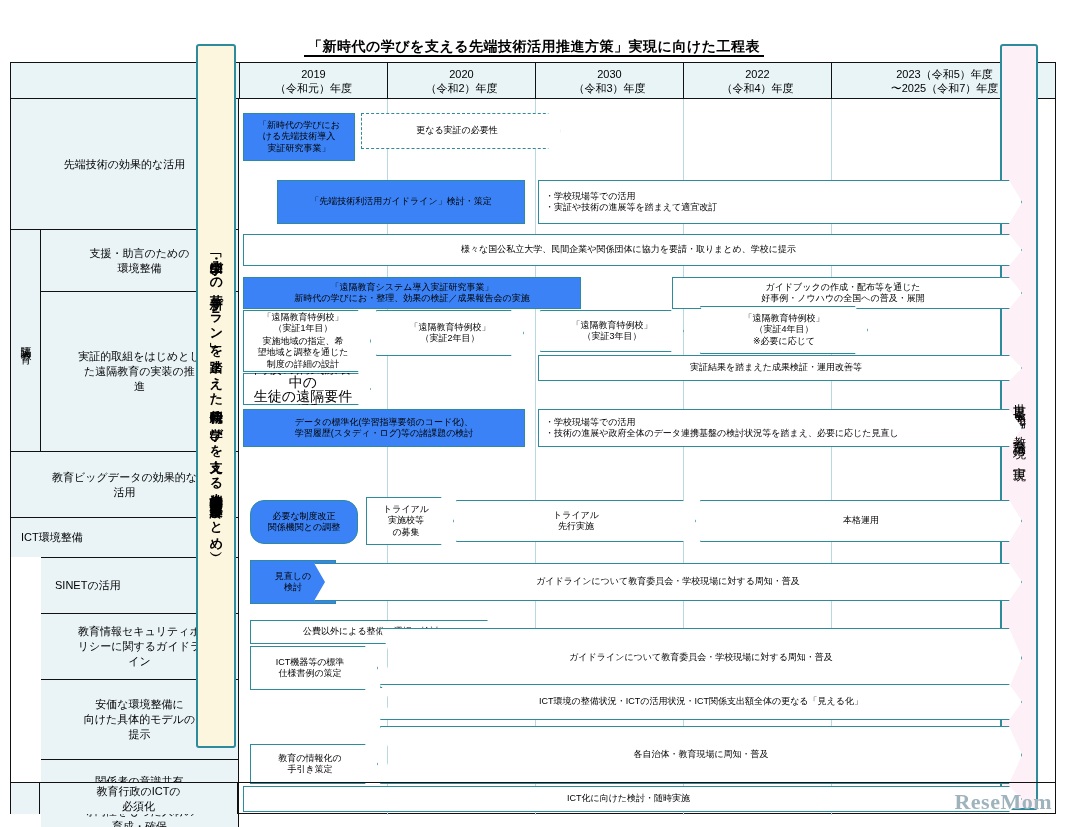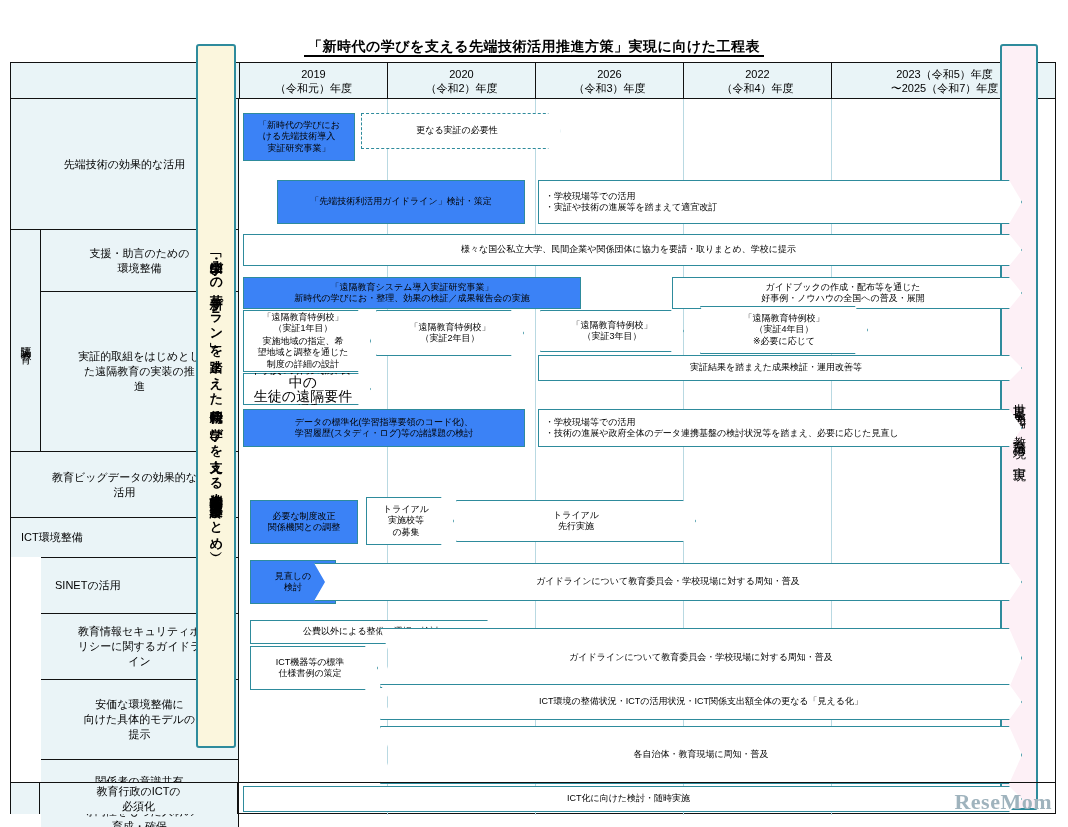--- a/index.html
+++ b/index.html
@@ -135,21 +135,21 @@
       <div class="hdr-cell first" style="left:0;width:228px;"></div>
       <div class="hdr-cell" style="left:228px;width:148px;">
         <div>2019</div>
         <div>（令和元）年度</div>
       </div>
       <div class="hdr-cell" style="left:376px;width:148px;">
         <div>2020</div>
         <div>（令和2）年度</div>
       </div>
       <div class="hdr-cell" style="left:524px;width:148px;">
-        <div>2026</div>
+        <div>2030</div>
         <div>（令和3）年度</div>
       </div>
       <div class="hdr-cell" style="left:672px;width:148px;">
         <div>2022</div>
         <div>（令和4）年度</div>
       </div>
       <div class="hdr-cell" style="left:820px;width:226px;">
         <div>2023（令和5）年度</div>
         <div>〜2025（令和7）年度</div>
       </div>
@@ -236,38 +236,41 @@
 
   <div class="shape arrow xs" style="left:243px;top:373px;width:128px;height:32px;white-space:pre-line;">高校の病気療養中の
 生徒の遠隔要件の緩和</div>
   <div class="shape arrow sm" style="left:538px;top:355px;width:484px;height:26px;white-space:pre-line;">実証結果を踏まえた成果検証・運用改善等</div>
 
   <div class="shape box sm" style="left:243px;top:409px;width:282px;height:38px;white-space:pre-line;">データの標準化(学習指導要領のコード化)、
 学習履歴(スタディ・ログ)等の諸課題の検討</div>
   <div class="shape arrow sm" style="left:538px;top:409px;width:484px;height:38px;white-space:pre-line;text-align:left;justify-content:flex-start;">・学校現場等での活用
 ・技術の進展や政府全体のデータ連携基盤の検討状況等を踏まえ、必要に応じた見直し</div>
 
-  <div class="shape box sm" style="left:250px;top:500px;width:108px;height:44px;white-space:pre-line;">必要な制度改正
+  <div class="shape box sm" style="left:250px;top:500px;width:108px;height:44px;white-space:pre-line;border-radius:14px;">必要な制度改正
 関係機関との調整</div>
   <div class="shape arrow sm" style="left:366px;top:497px;width:88px;height:48px;white-space:pre-line;">トライアル
 実施校等
 の募集</div>
   <div class="shape arrow-in sm" style="left:456px;top:500px;width:240px;height:42px;white-space:pre-line;">トライアル
 先行実施</div>
+  <div class="shape arrow-in sm" style="left:700px;top:500px;width:322px;height:42px;white-space:pre-line;">本格運用</div>
 
   <div class="shape box sm" style="left:250px;top:560px;width:86px;height:44px;white-space:pre-line;">見直しの
 検討</div>
   <div class="shape arrow-in sm" style="left:314px;top:563px;width:708px;height:38px;white-space:pre-line;">ガイドラインについて教育委員会・学校現場に対する周知・普及</div>
 
   <div class="shape arrow sm" style="left:250px;top:620px;width:250px;height:24px;white-space:pre-line;">公費以外による整備の選択の検討</div>
   <div class="shape arrow sm" style="left:250px;top:646px;width:128px;height:44px;white-space:pre-line;">ICT機器等の標準
 仕様書例の策定</div>
   <div class="shape arrow-in sm" style="left:380px;top:628px;width:642px;height:60px;white-space:pre-line;">ガイドラインについて教育委員会・学校現場に対する周知・普及</div>
 
   <div class="shape arrow-in sm" style="left:380px;top:684px;width:642px;height:36px;white-space:pre-line;">ICT環境の整備状況・ICTの活用状況・ICT関係支出額全体の更なる「見える化」</div>
+  <div class="shape arrow sm" style="left:250px;top:744px;width:128px;height:40px;white-space:pre-line;">教育の情報化の
+手引き策定</div>
   <div class="shape arrow-in sm" style="left:380px;top:726px;width:642px;height:58px;white-space:pre-line;">各自治体・教育現場に周知・普及</div>
 
   <div class="shape arrow sm" style="left:243px;top:786px;width:779px;height:26px;white-space:pre-line;">ICT化に向けた検討・随時実施</div>
 
   <div style="position:absolute;left:10px;top:782px;width:1046px;height:0;border-top:1px solid #111;"></div>
   <div class="lbl l2" style="left:40px;top:783px;width:198px;height:31px;border-top:none;white-space:pre-line;">教育行政のICTの
 必須化</div>
   <div style="position:absolute;left:11px;top:783px;width:29px;height:31px;background:#eaf4f7;border-right:1px solid #111;box-sizing:border-box;"></div>
 
   <div style="position:absolute;left:10px;top:228px;width:1046px;height:0;border-top:1px solid #111;opacity:.0;"></div>

